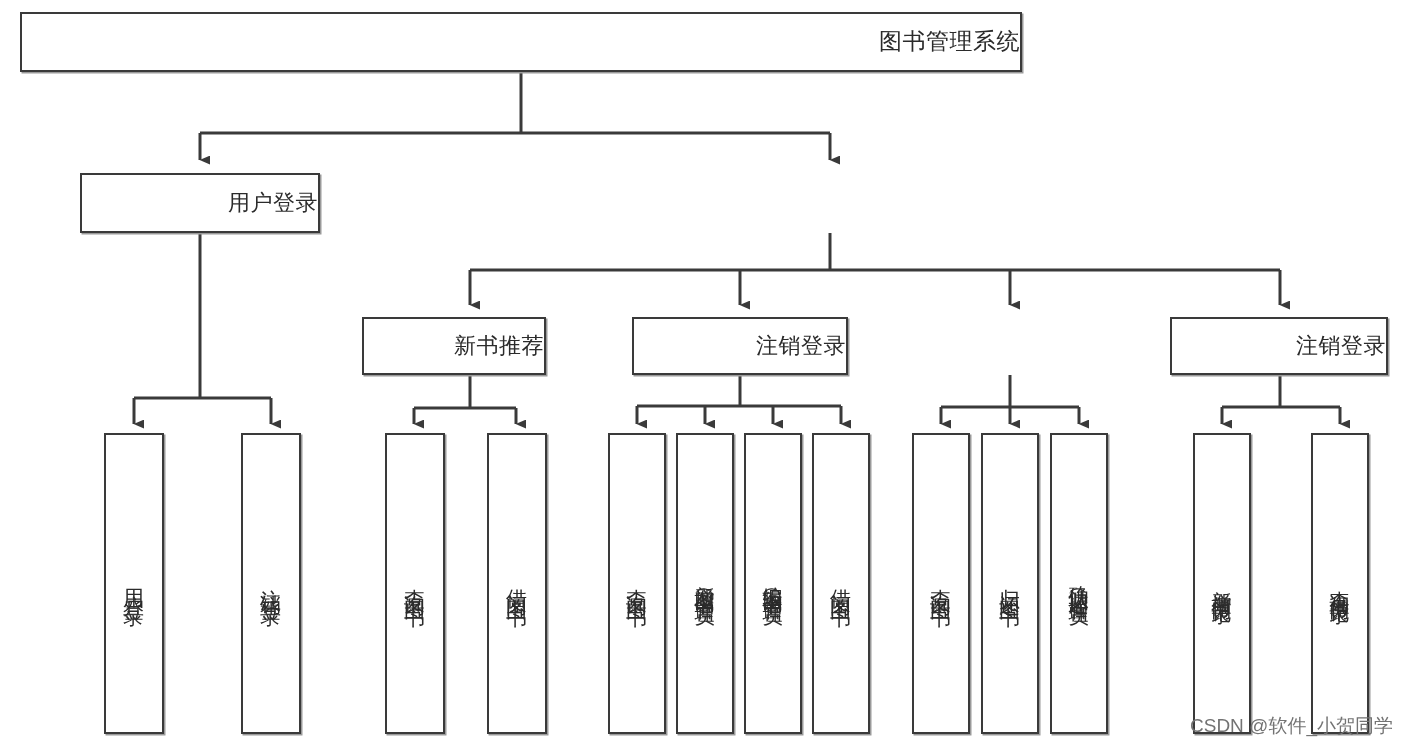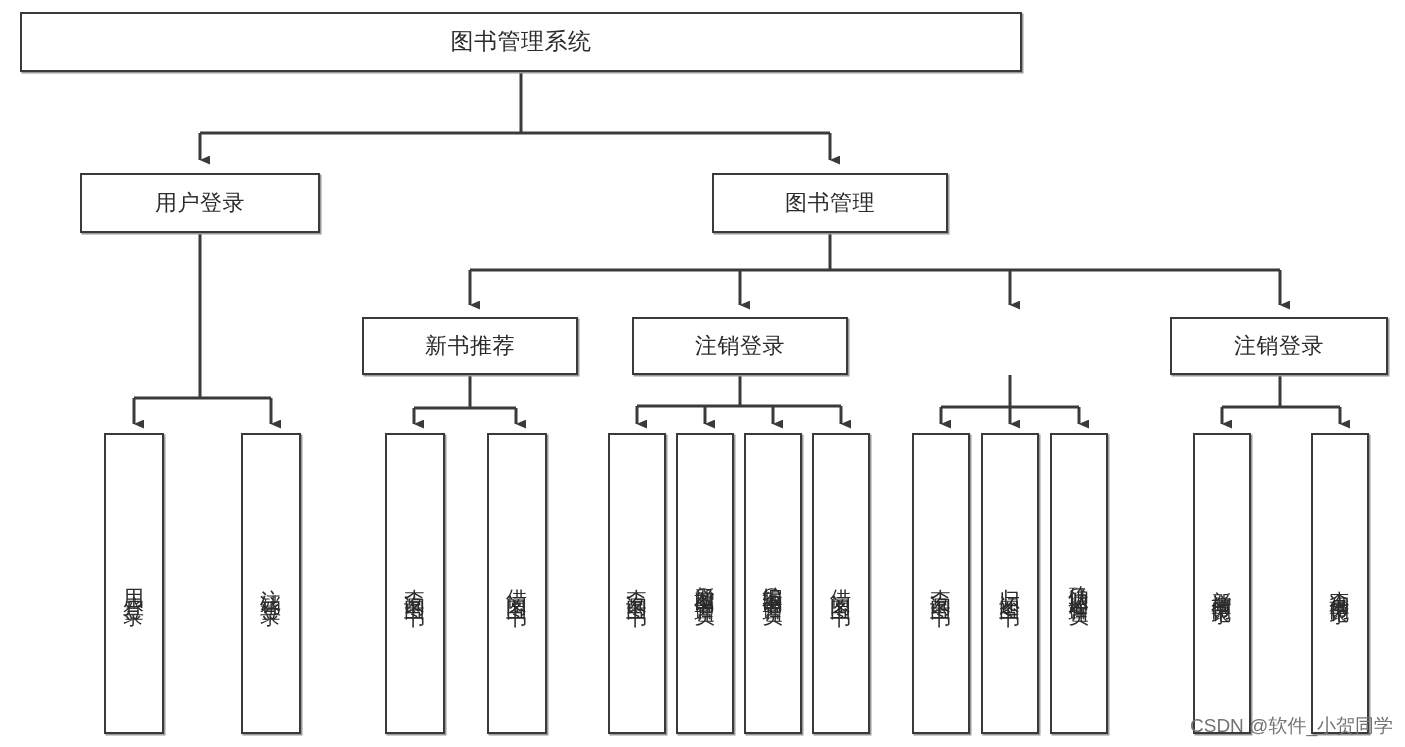--- a/index.html
+++ b/index.html
@@ -27,21 +27,21 @@
     pointer-events: none;
   }
   .node {
     position: absolute;
     box-sizing: border-box;
     background: #ffffff;
     border: 2px solid #3a3a3a;
     box-shadow: 1.5px 1.5px 0 0 #9a9a9a;
     display: flex;
     align-items: center;
-    justify-content: center;
+    justify-content: flex-end;
     color: #2b2b2b;
     z-index: 2;
   }
   .node .label {
     display: block;
     text-align: center;
     line-height: 1.18;
     letter-spacing: 0.5px;
     white-space: nowrap;
   }
@@ -134,25 +134,22 @@
   </svg>
 
   <div class="node root horiz" style="left:20px; top:12px; width:1002px; height:60px;">
     <span class="label">图书管理系统</span>
   </div>
 
   <div class="node horiz" style="left:80px; top:173px; width:240px; height:60px;">
     <span class="label">用户登录</span>
   </div>
 
-  <div class="node horiz" style="left:712px; top:173px; width:236px; height:60px;">
-    <span class="label">图书管理</span>
-  </div>
-
-  <div class="node horiz" style="left:362px; top:317px; width:216px; height:58px;">
+
+  <div class="node horiz" style="left:362px; top:317px; width:184px; height:58px;">
     <span class="label">新书推荐</span>
   </div>
 
   <div class="node horiz" style="left:632px; top:317px; width:216px; height:58px;">
     <span class="label">注销登录</span>
   </div>
 
 
   <div class="node horiz" style="left:1170px; top:317px; width:218px; height:58px;">
     <span class="label">注销登录</span>

